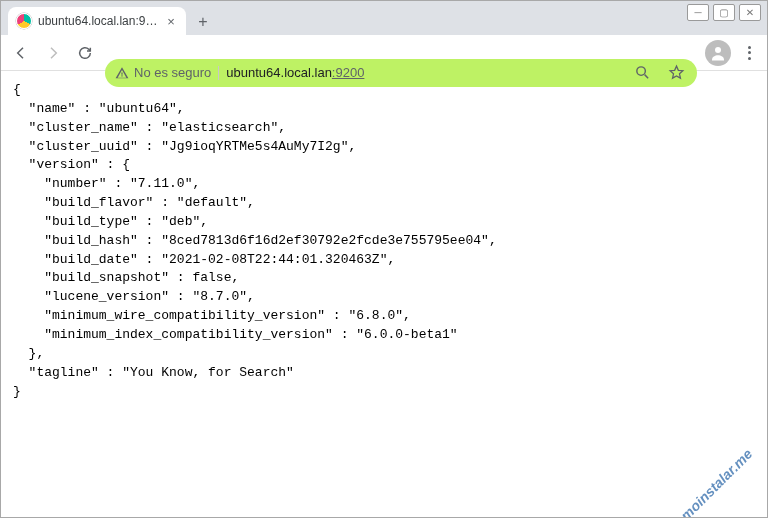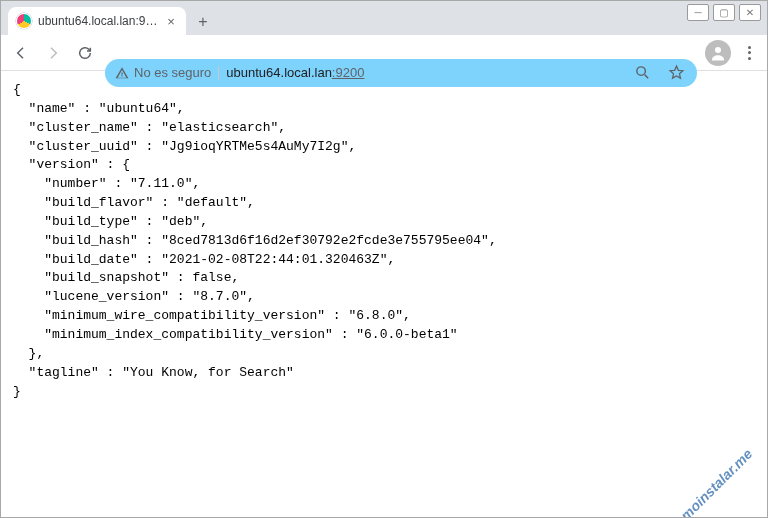--- a/index.html
+++ b/index.html
@@ -81,21 +81,21 @@
       width: 24px; height: 24px;
       display: flex; align-items: center; justify-content: center;
       color: #5f6368;
       cursor: pointer;
     }
     .nav-btn.disabled { color: #bdbdbd; }
     .nav-btn svg { width: 16px; height: 16px; }
     .omnibox {
       flex: 1;
       height: 28px;
-      background: #7dd3fc;
+      background: #bef264;
       border-radius: 14px;
       display: flex; align-items: center;
       padding: 0 10px;
       gap: 7px;
       color: #5f6368;
       font-size: 13px;
       margin-top: 40px;
     }
     .insecure { display: flex; align-items: center; gap: 5px; color: #5f6368; }
     .insecure svg { width: 14px; height: 14px; }

